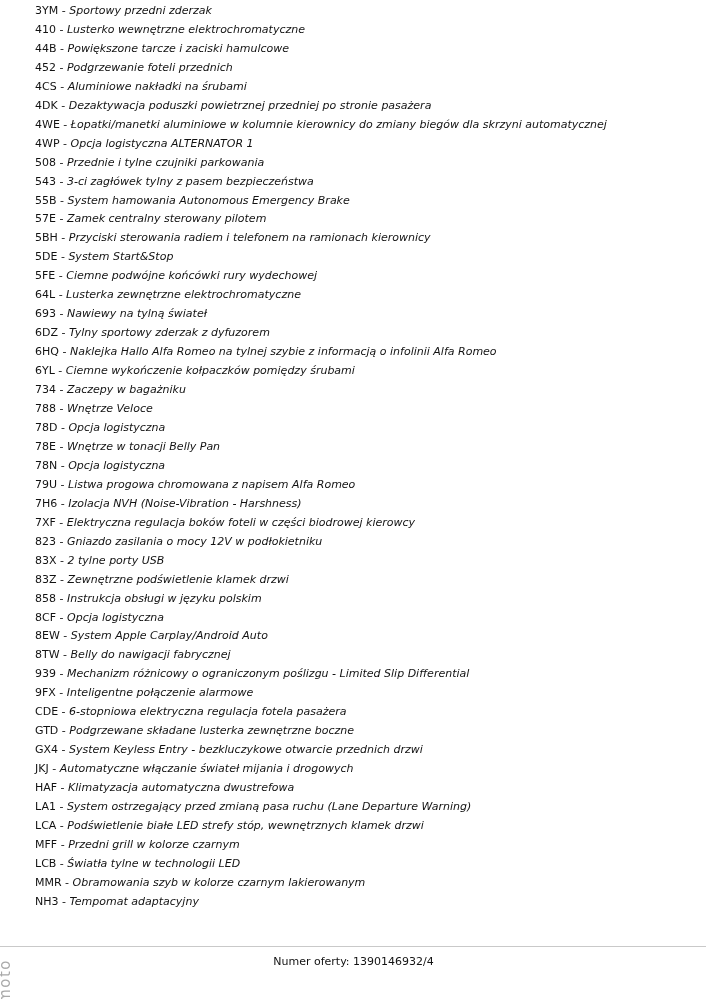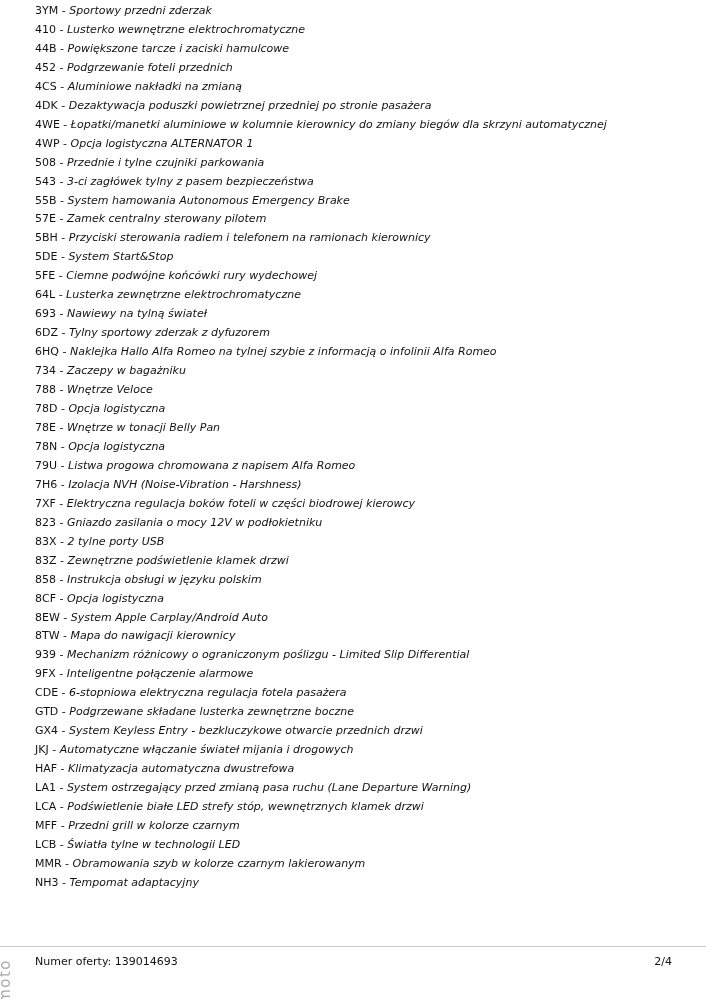--- a/index.html
+++ b/index.html
@@ -36,21 +36,21 @@
     right: 0;
     top: 946px;
     border-top: 1px solid #c9c9c9;
   }
   .footer {
     position: absolute;
     left: 35px;
     right: 34px;
     top: 955px;
     display: flex;
-    justify-content: space-between;
+    justify-content: center;
     align-items: baseline;
     font-size: 11px;
     color: #121212;
   }
   .watermark {
     position: absolute;
     left: -4px;
     bottom: -34px;
     writing-mode: vertical-rl;
     transform: rotate(180deg);
@@ -78,21 +78,21 @@
 
       <div class="row">
         <span class="code">44B</span><span class="sep"> - </span><span class="desc">Powiększone tarcze i zaciski hamulcowe</span>
       </div>
 
       <div class="row">
         <span class="code">452</span><span class="sep"> - </span><span class="desc">Podgrzewanie foteli przednich</span>
       </div>
 
       <div class="row">
-        <span class="code">4CS</span><span class="sep"> - </span><span class="desc">Aluminiowe nakładki na zmianą</span>
+        <span class="code">4CS</span><span class="sep"> - </span><span class="desc">Aluminiowe nakładki na śrubami</span>
       </div>
 
       <div class="row">
         <span class="code">4DK</span><span class="sep"> - </span><span class="desc">Dezaktywacja poduszki powietrznej przedniej po stronie pasażera</span>
       </div>
 
       <div class="row">
         <span class="code">4WE</span><span class="sep"> - </span><span class="desc">Łopatki/manetki aluminiowe w kolumnie kierownicy do zmiany biegów dla skrzyni automatycznej</span>
       </div>
 
@@ -137,20 +137,23 @@
       </div>
 
       <div class="row">
         <span class="code">6DZ</span><span class="sep"> - </span><span class="desc">Tylny sportowy zderzak z dyfuzorem</span>
       </div>
 
       <div class="row">
         <span class="code">6HQ</span><span class="sep"> - </span><span class="desc">Naklejka Hallo Alfa Romeo na tylnej szybie z informacją o infolinii Alfa Romeo</span>
       </div>
 
+      <div class="row">
+        <span class="code">6YL</span><span class="sep"> - </span><span class="desc">Ciemne wykończenie kołpaczków pomiędzy śrubami</span>
+      </div>
 
       <div class="row">
         <span class="code">734</span><span class="sep"> - </span><span class="desc">Zaczepy w bagażniku</span>
       </div>
 
       <div class="row">
         <span class="code">788</span><span class="sep"> - </span><span class="desc">Wnętrze Veloce</span>
       </div>
 
       <div class="row">
@@ -195,21 +198,21 @@
 
       <div class="row">
         <span class="code">8CF</span><span class="sep"> - </span><span class="desc">Opcja logistyczna</span>
       </div>
 
       <div class="row">
         <span class="code">8EW</span><span class="sep"> - </span><span class="desc">System Apple Carplay/Android Auto</span>
       </div>
 
       <div class="row">
-        <span class="code">8TW</span><span class="sep"> - </span><span class="desc">Mapa do nawigacji kierownicy</span>
+        <span class="code">8TW</span><span class="sep"> - </span><span class="desc">Belly do nawigacji fabrycznej</span>
       </div>
 
       <div class="row">
         <span class="code">939</span><span class="sep"> - </span><span class="desc">Mechanizm różnicowy o ograniczonym poślizgu - Limited Slip Differential</span>
       </div>
 
       <div class="row">
         <span class="code">9FX</span><span class="sep"> - </span><span class="desc">Inteligentne połączenie alarmowe</span>
       </div>
 

